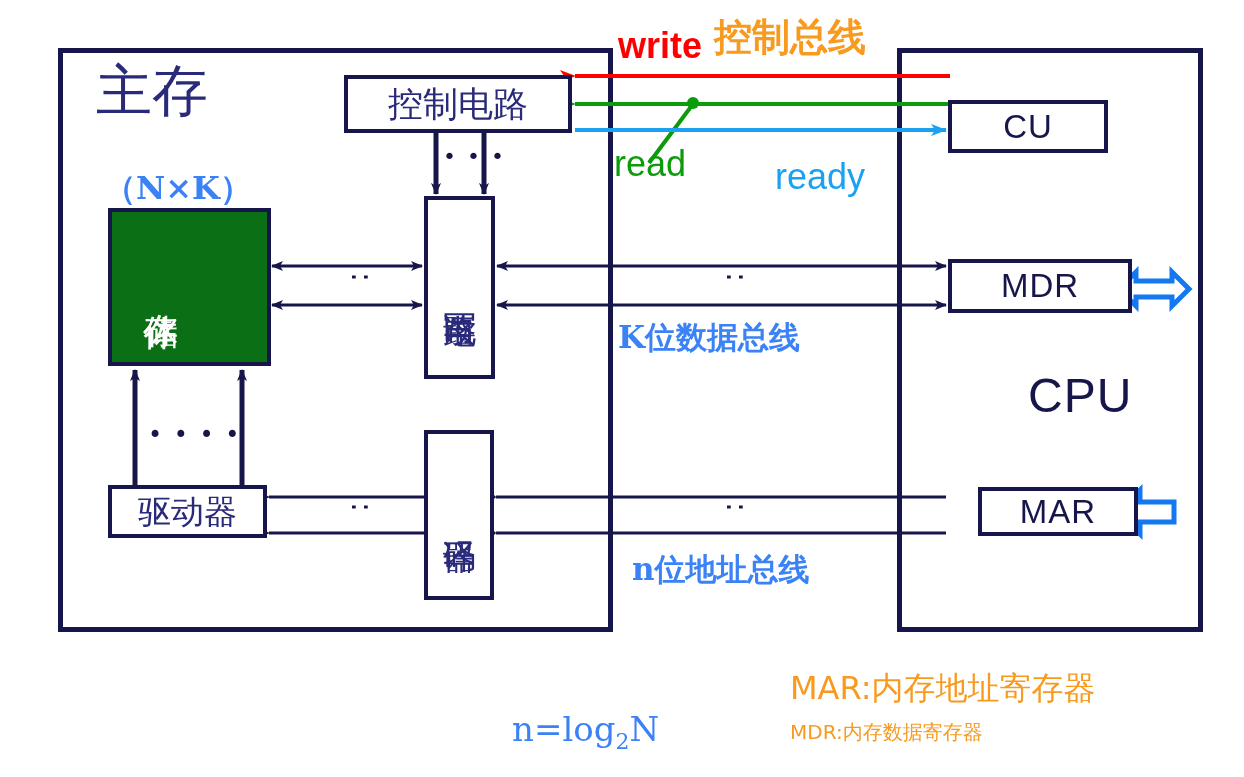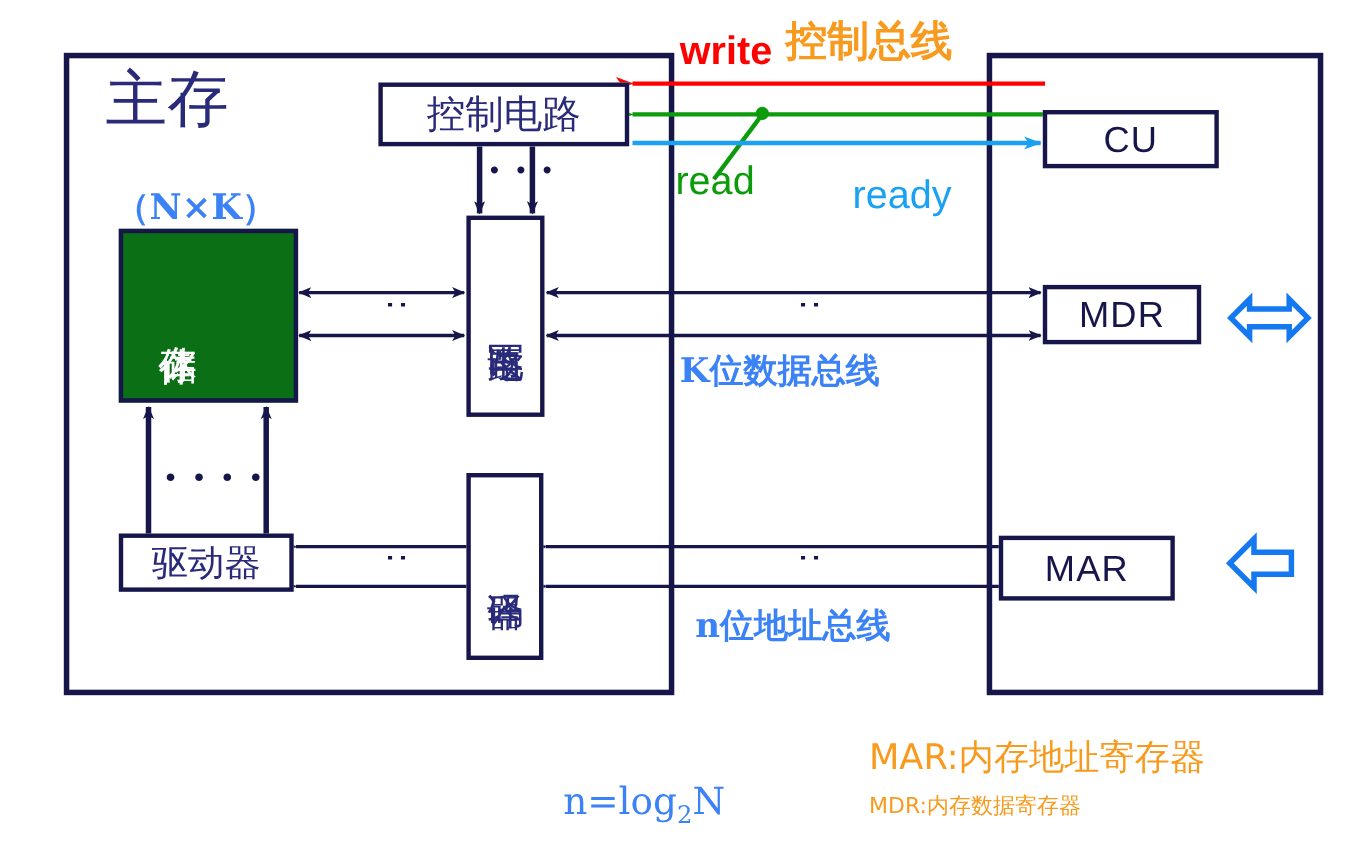--- a/index.html
+++ b/index.html
@@ -165,32 +165,33 @@
   </div>
 
   <div class="box" style="left:424px; top:430px; width:70px; height:170px;">
     <span class="cn-v" style="font-size:33px;">译码器</span>
   </div>
 
   <div class="box" style="left:948px; top:75px; width:160px; height:53px;margin-top:25px;">
     <span class="latin" style="font-size:33px; letter-spacing:1px;">CU</span>
   </div>
 
-  <div class="box" style="left:948px; top:259px; width:144px; height:54px;">
+  <div class="box" style="left:948px; top:259px; width:184px; height:54px;">
     <span class="latin" style="font-size:33px; letter-spacing:1px;">MDR</span>
   </div>
 
-  <div class="box" style="left:908px; top:487px; width:160px; height:59px;">
+  <div class="box" style="left:978px; top:487px; width:160px; height:49px;">
     <span class="latin" style="font-size:33px; letter-spacing:1px;">MAR</span>
   </div>
 
   <div class="label cn" style="left:96px; top:63px; font-size:56px; color:#2a2a7a;">主存</div>
 
   <div class="label orange" style="left:104px; top:172px; font-size:32px;">（N×K）</div>
 
+  <div class="label latin" style="left:1028px; top:372px; font-size:48px; letter-spacing:1px;">CPU</div>
 
   <div class="label" style="left:618px; top:28px; font-size:36px; color:#ff0000;
               font-family:'Liberation Sans', sans-serif; font-weight:bold;">write</div>
 
   <div class="label orange-sans" style="left:714px; top:18px; font-size:38px; font-weight:bold;">控制总线</div>
 
   <div class="label" style="left:614px; top:146px; font-size:36px; color:#0b9b0b;
               font-family:'Liberation Sans', sans-serif;">read</div>
 
   <div class="label" style="left:775px; top:140px; font-size:36px; color:#1ba1f2;

